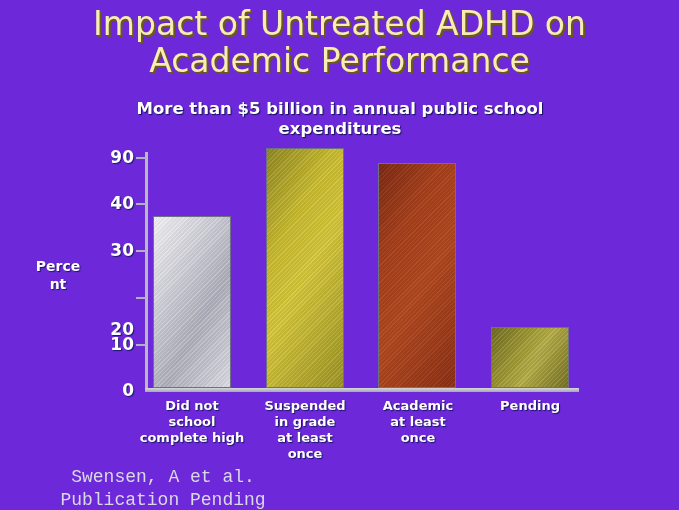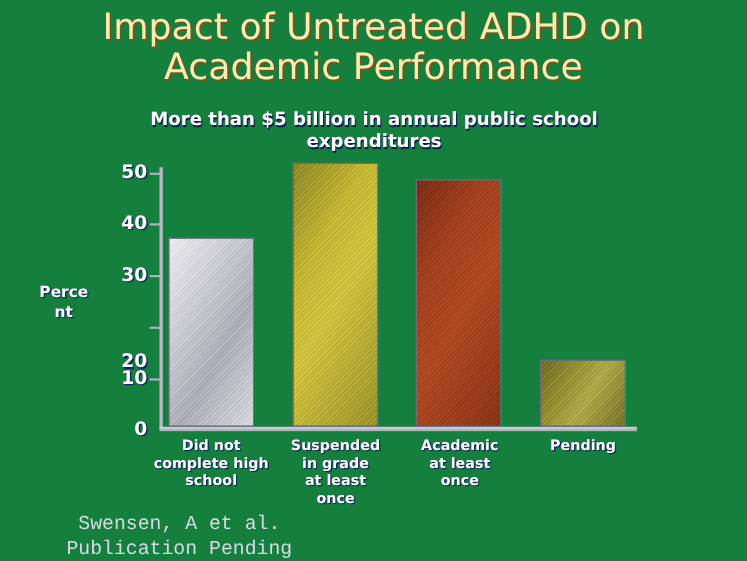--- a/index.html
+++ b/index.html
@@ -4,21 +4,21 @@
 <style>
   html, body {
     margin: 0;
     padding: 0;
     background: #2e2a8f;
   }
   #slide {
     position: relative;
     width: 679px;
     height: 510px;
-    background: #15803d;
+    background: #6d28d9;
     overflow: hidden;
     font-family: "DejaVu Sans", sans-serif;
   }
 
   
   #title-block {
     position: absolute;
     left: 0;
     top: 6px;
     width: 679px;
@@ -185,21 +185,21 @@
 
   <div id="subtitle-block">More than $5 billion in annual public school expenditures</div>
 
   <div id="plot">
 
     <div id="axis-y-line"></div>
     <div id="axis-x-line"></div>
 
     <div class="tick-row" style="top:157px;">
       <div class="tick-mark" style="top:0;"></div>
-      <div class="tick-label" style="top:-10px;">50</div>
+      <div class="tick-label" style="top:-10px;">90</div>
     </div>
     <div class="tick-row" style="top:203px;">
       <div class="tick-mark" style="top:0;"></div>
       <div class="tick-label" style="top:-10px;">40</div>
     </div>
     <div class="tick-row" style="top:250px;">
       <div class="tick-mark" style="top:0;"></div>
       <div class="tick-label" style="top:-10px;">30</div>
     </div>
     <div class="tick-row" style="top:297px;">
@@ -219,22 +219,22 @@
       <div>nt</div>
     </div>
 
     <div class="bar bar-0" style="height: 171.756px;"></div>
     <div class="bar bar-1" style="height: 239.616px;"></div>
     <div class="bar bar-2" style="height: 224.64px;"></div>
     <div class="bar bar-3" style="height: 60.84px;"></div>
 
     <div class="cat-label cat-0">
       <div>Did not</div>
+      <div>school</div>
       <div>complete high</div>
-      <div>school</div>
     </div>
     <div class="cat-label cat-1">
       <div>Suspended</div>
       <div>in  grade</div>
       <div>at least</div>
       <div>once</div>
     </div>
     <div class="cat-label cat-2">
       <div>Academic</div>
       <div>at least</div>

